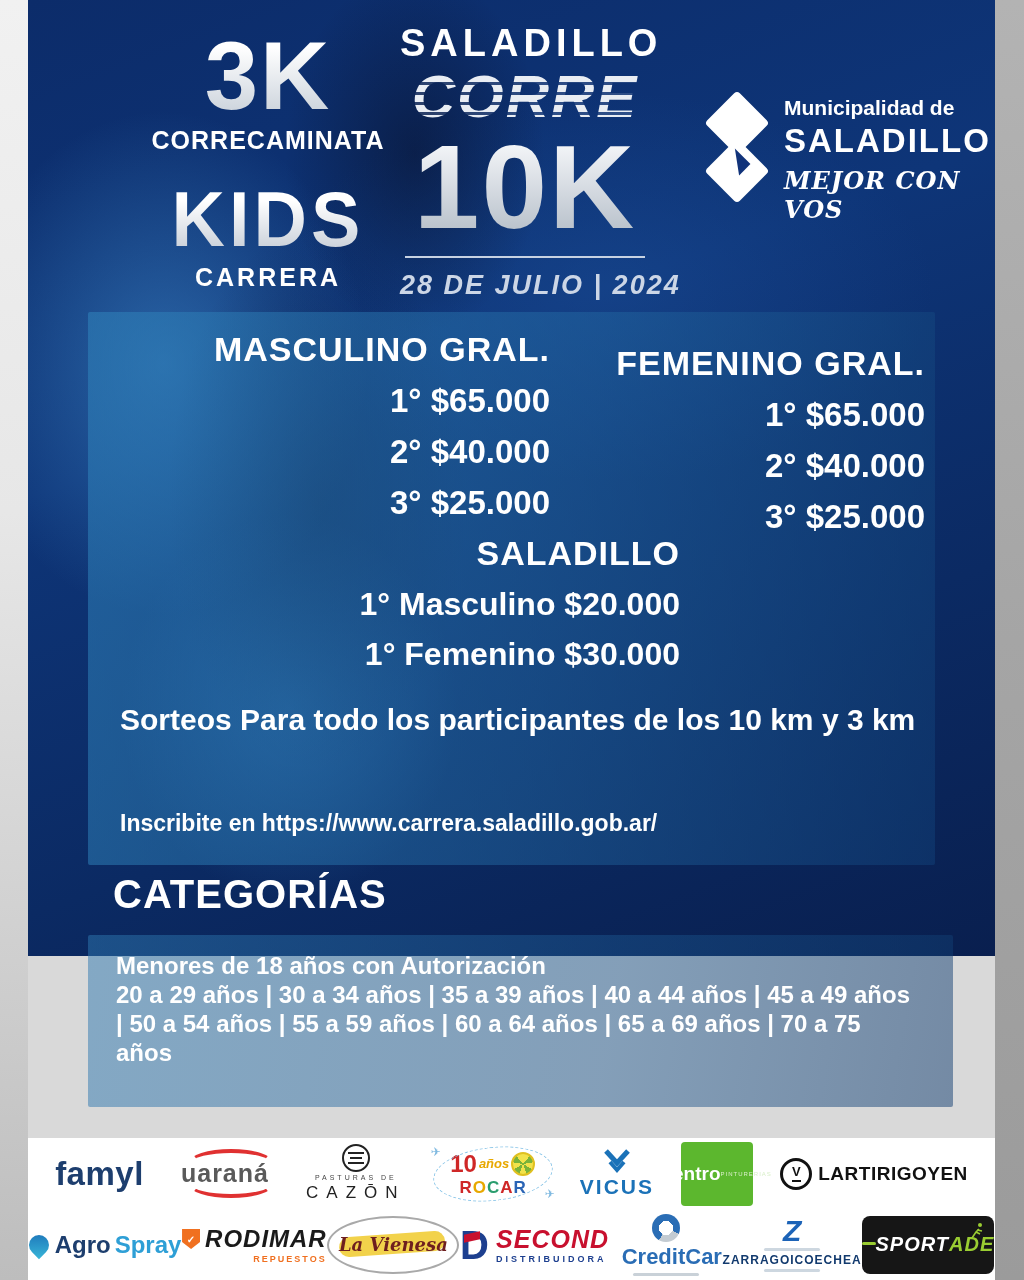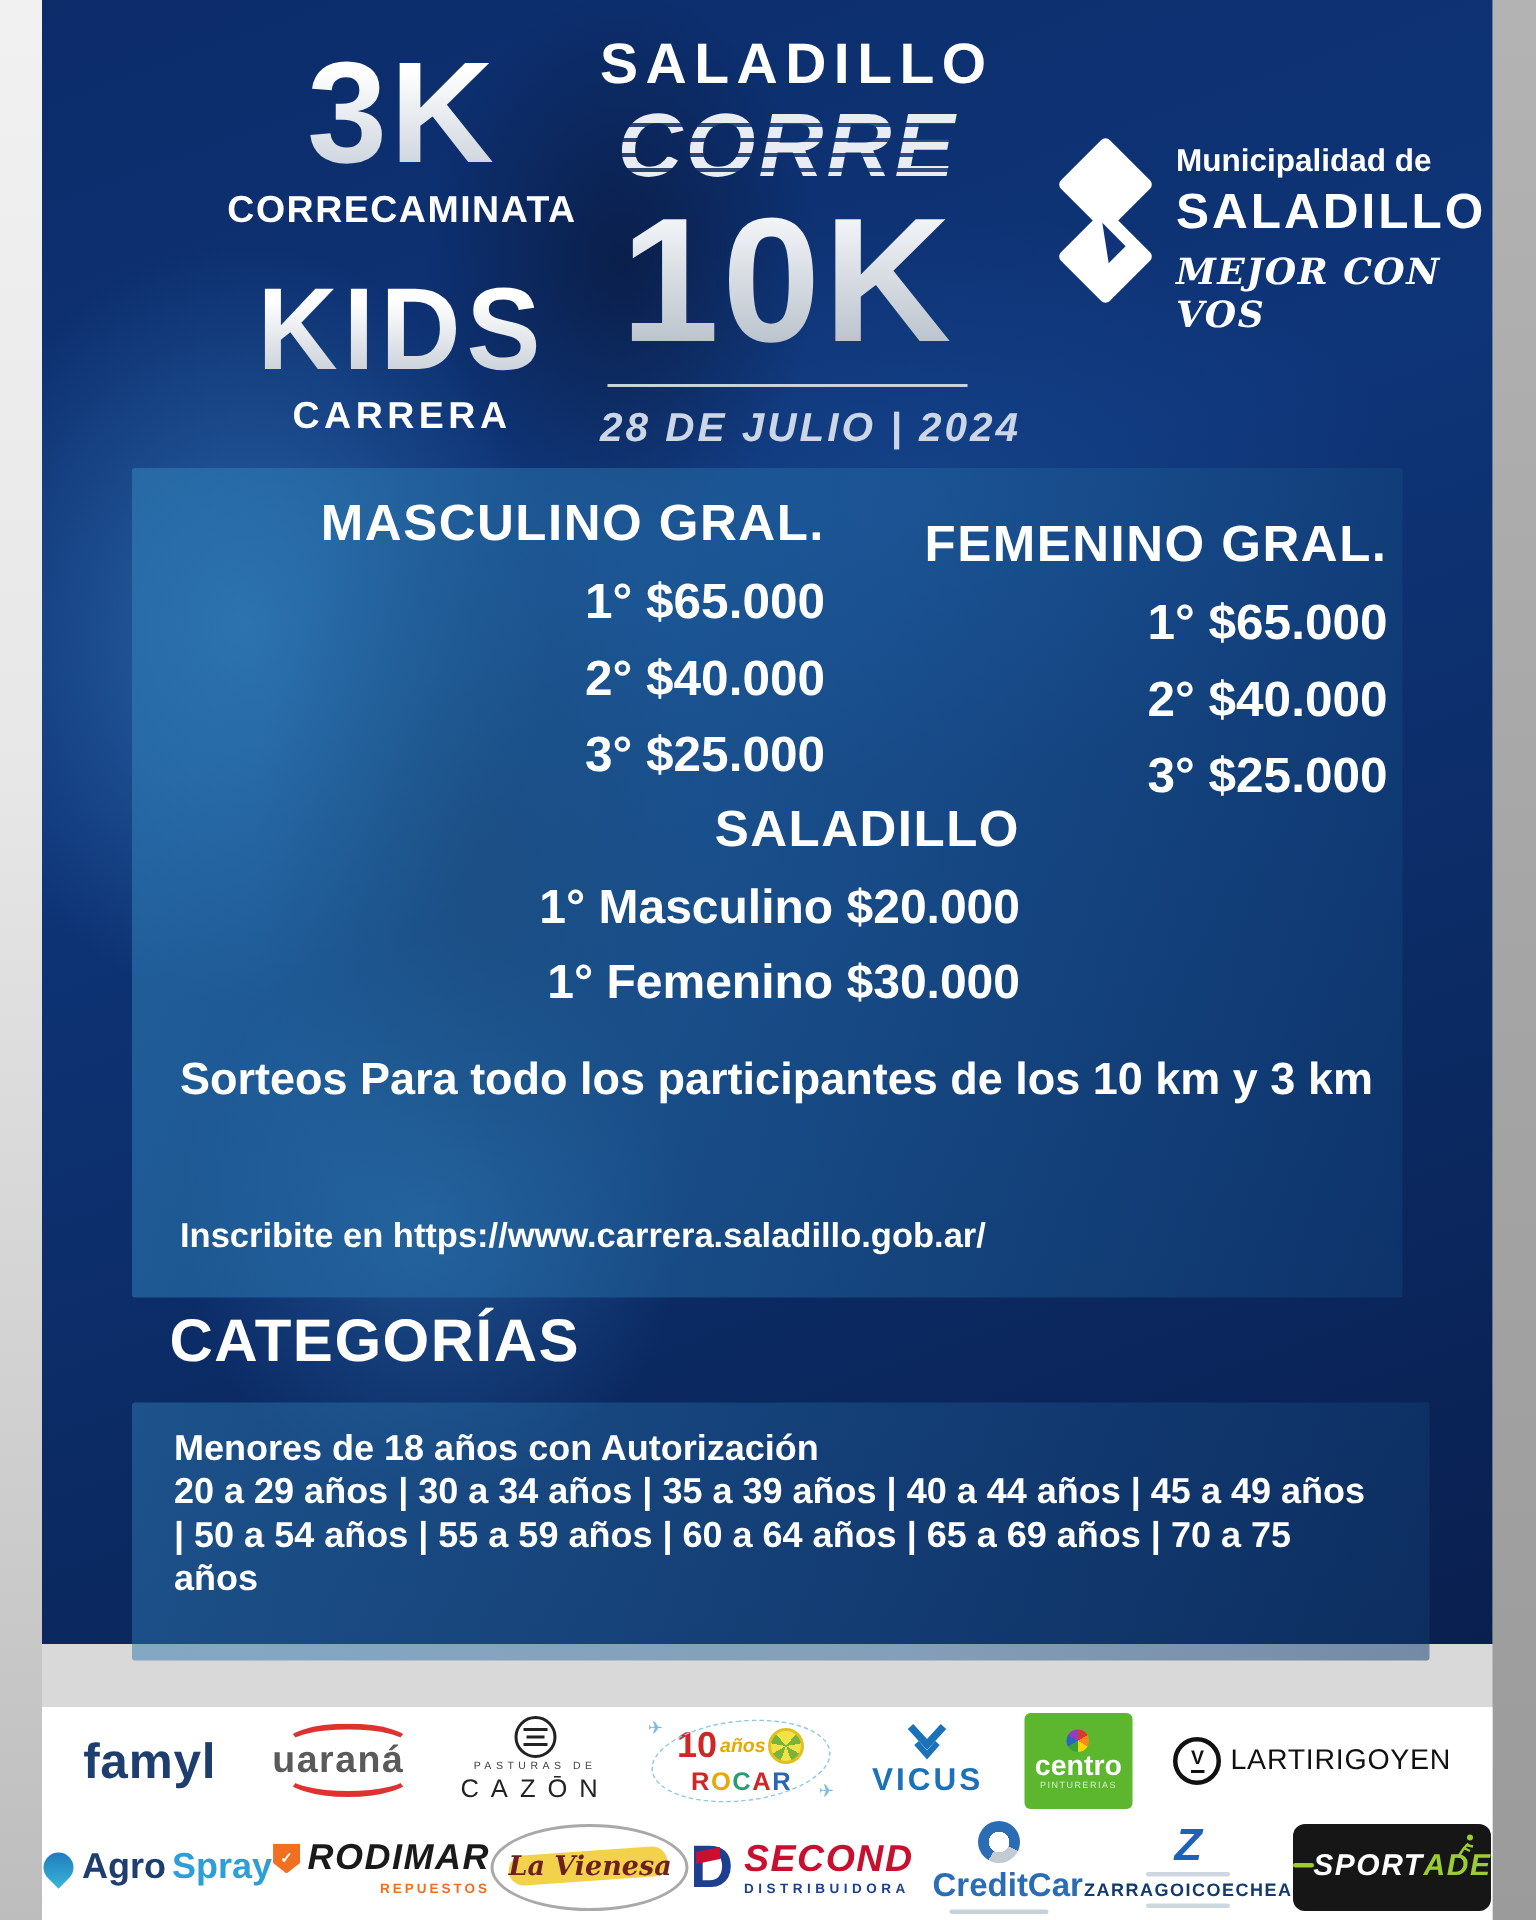--- a/index.html
+++ b/index.html
@@ -5,21 +5,21 @@
   html,body{margin:0;padding:0;}
   body{
     width:1024px;height:1280px;position:relative;overflow:hidden;
     font-family:"Liberation Sans",sans-serif;background:#d9d9d9;
   }
   .side-strip{position:absolute;top:0;height:1280px;}
   .side-strip.left{left:0;width:28px;background:linear-gradient(180deg,#f1f1f1 0%,#e7e7e7 40%,#cfcfcf 75%,#bdbdbd 100%);}
   .side-strip.right{right:0;width:29px;background:linear-gradient(180deg,#b3b3b3 0%,#a5a5a5 50%,#9b9b9b 100%);}
 
   .flyer{
-    position:absolute;left:28px;top:0;width:967px;height:1096px;
+    position:absolute;left:28px;top:0;width:967px;height:956px;
     background:
       radial-gradient(ellipse 200px 280px at 40% 16%, rgba(8,16,42,.55), transparent 65%),
       radial-gradient(ellipse 230px 420px at 30% 52%, rgba(10,22,55,.45), transparent 65%),
       radial-gradient(ellipse 340px 420px at 14% 38%, rgba(64,140,205,.55), transparent 60%),
       radial-gradient(ellipse 280px 320px at 27% 74%, rgba(52,125,190,.45), transparent 60%),
       radial-gradient(ellipse 500px 300px at 60% 30%, rgba(28,80,155,.45), transparent 65%),
       linear-gradient(160deg,#0c2c6a 0%,#0e3578 38%,#0b2a63 70%,#091f4f 100%);
   }
 
   
@@ -102,30 +102,30 @@
   .rocar .rc-line1{display:flex;align-items:center;gap:2px;}
   .rocar .rc-num{font-size:24px;font-weight:900;color:#cf2727;}
   .rocar .rc-anios{font-size:13px;font-weight:800;font-style:italic;color:#e8a800;}
   .rocar .rc-wheel{width:20px;height:20px;border-radius:50%;border:2px solid #e0c020;
       background:conic-gradient(#f2e24a 0 40deg,#7ab33a 40deg 80deg,#f2e24a 80deg 120deg,#7ab33a 120deg 160deg,#f2e24a 160deg 200deg,#7ab33a 200deg 240deg,#f2e24a 240deg 280deg,#7ab33a 280deg 320deg,#f2e24a 320deg 360deg);}
   .rocar .rc-word{display:flex;gap:1px;font-size:17px;font-weight:900;}
   .rocar .c0{color:#cf2727;}.rocar .c1{color:#e8a800;}.rocar .c2{color:#2a9d6e;}.rocar .c3{color:#cf2727;}.rocar .c4{color:#2a64b5;}
 
   .vicus{flex-direction:column;}
   .vicus .vi-name{font-size:21px;font-weight:800;color:#1b72b8;letter-spacing:2px;}
-  .centro{width:72px;height:64px;background:#5cb72e;border-radius:4px;flex-direction:column;}
+  .centro{width:72px;height:64px;background:#5cb72e;border-radius:4px;flex-direction:row;}
   .centro .ct-pin{width:15px;height:15px;border-radius:50%;
       background:conic-gradient(#e23333 0 60deg,#f28a1e 60deg 120deg,#ffd400 120deg 180deg,#3aa03a 180deg 240deg,#2a64c5 240deg 300deg,#9a3ac0 300deg 360deg);}
   .centro .ct-name{font-size:19px;font-weight:800;color:#fff;line-height:1.05;}
   .centro .ct-sub{font-size:6px;letter-spacing:1px;color:#d8efc8;}
 
   .lartirigoyen{gap:6px;}
   .lart-icon{width:26px;height:26px;border:3px solid #111;border-radius:50%;display:flex;align-items:center;justify-content:center;}
   .lart-icon span{font-size:13px;font-weight:900;color:#111;border-bottom:2px solid #111;line-height:1.1;}
-  .lartirigoyen .la-name{font-size:19px;font-weight:400;color:#111;letter-spacing:0.5px;}
+  .lartirigoyen .la-name{font-size:19px;font-weight:700;color:#111;letter-spacing:0.5px;}
 
   .agrospray{gap:4px;}
   .agro-drop{width:20px;height:20px;background:linear-gradient(135deg,#39b6d8,#1b72b8);border-radius:0 50% 50% 50%;transform:rotate(-135deg);margin-right:2px;}
   .agrospray .ag-a{font-size:24px;font-weight:800;color:#1d3e6e;}
   .agrospray .ag-b{font-size:24px;font-weight:800;color:#2e9fd6;}
 
   .rodimar{flex-direction:column;align-items:flex-end;}
   .rodimar .rd-row{display:flex;align-items:center;gap:5px;}
   .rd-shield{width:18px;height:20px;background:#f07020;clip-path:polygon(0 0,100% 0,100% 65%,50% 100%,0 65%);display:flex;align-items:center;justify-content:center;color:#fff;font-size:10px;font-weight:900;}
   .rodimar .rd-name{font-size:24px;font-weight:900;font-style:italic;color:#1a1a1a;letter-spacing:1px;}

